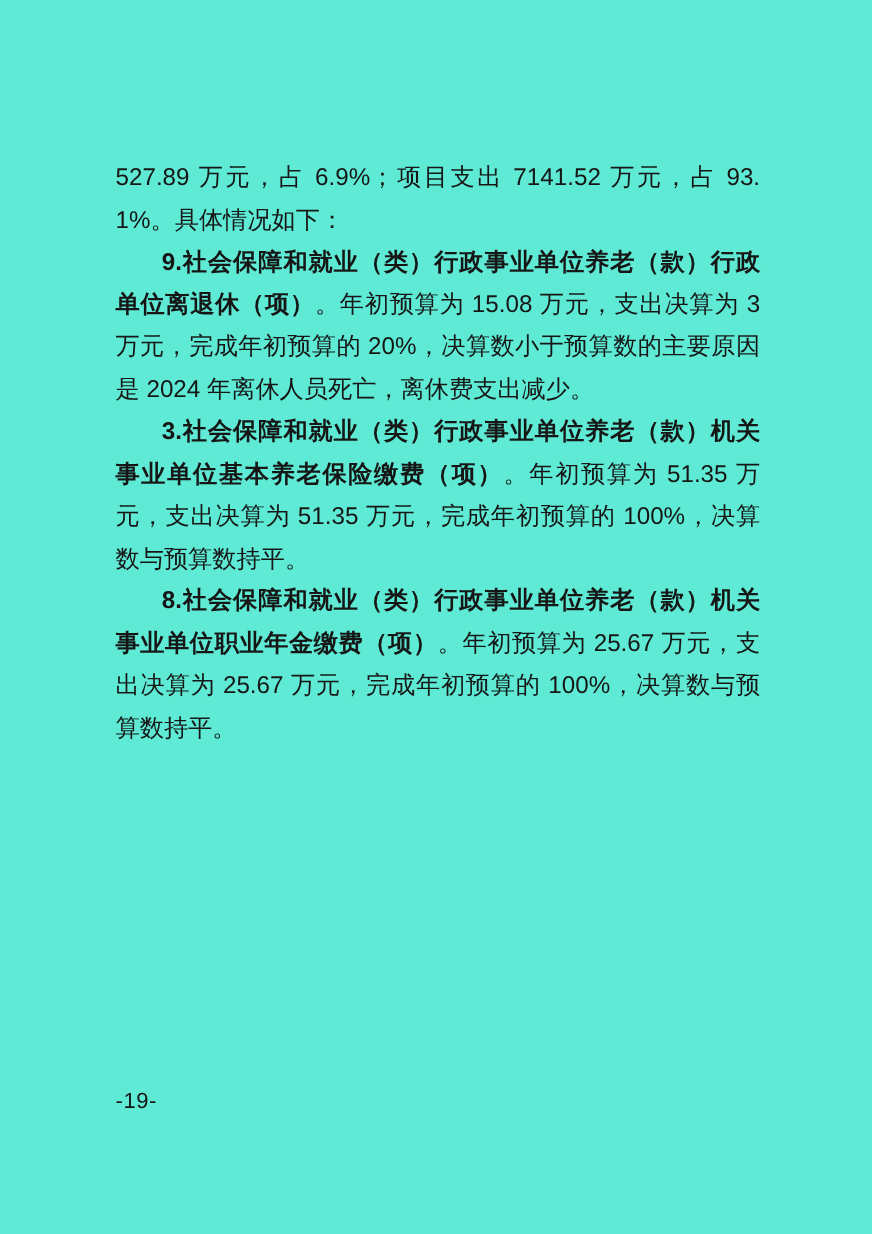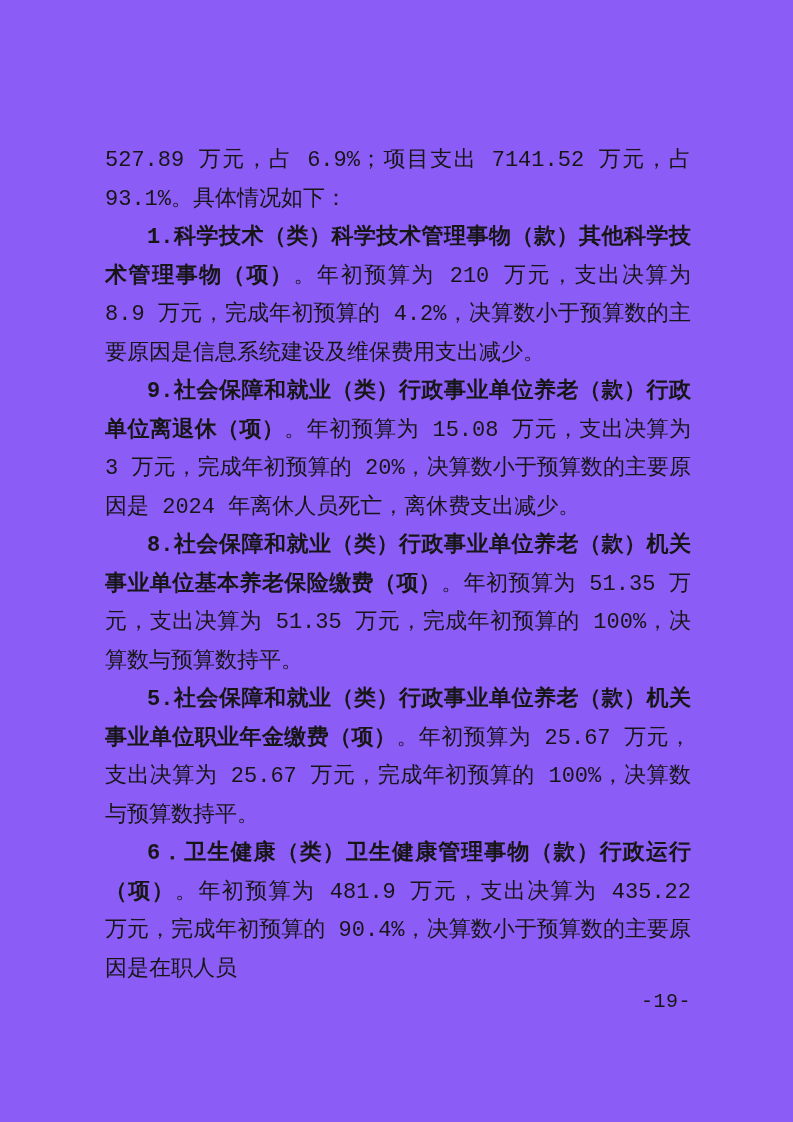--- a/index.html
+++ b/index.html
@@ -4,23 +4,23 @@
   <style>
     html, body {
       margin: 0;
       padding: 0;
       background: #ffffff;
     }
     .page {
       position: relative;
       width: 793px;
       height: 1122px;
-      background: #8b5cf6;
+      background: #5eead4;
       overflow: hidden;
-      font-family: Liberation Mono, monospace;
+      font-family: Liberation Sans, sans-serif;
       color: #161616;
     }
     .content {
       position: absolute;
       left: 105px;
       top: 142px;
       width: 586px;
     }
     .para {
       margin: 0;
@@ -35,41 +35,38 @@
       text-indent: 0;
     }
     .para .lead {
       font-weight: 700;
     }
     .page-number {
       position: absolute;
       top: 990px;
       left: 105px;
       width: 586px;
-      text-align: right;
       font-size: 20px;
       letter-spacing: 0.5px;
       color: #161616;
     }
   </style>
 </head>
 <body>
 
 <div class="page">
   <div class="content">
 
     <p class="para continuation"><span class="lead"></span><span>527.89 万元，占 6.9%；项目支出 7141.52 万元，占 93.1%。具体情况如下：</span></p>
 
-    <p class="para"><span class="lead">1.科学技术（类）科学技术管理事物（款）其他科学技术管理事物（项）</span><span>。年初预算为 210 万元，支出决算为 8.9 万元，完成年初预算的 4.2%，决算数小于预算数的主要原因是信息系统建设及维保费用支出减少。</span></p>
 
     <p class="para"><span class="lead">9.社会保障和就业（类）行政事业单位养老（款）行政单位离退休（项）</span><span>。年初预算为 15.08 万元，支出决算为 3 万元，完成年初预算的 20%，决算数小于预算数的主要原因是 2024 年离休人员死亡，离休费支出减少。</span></p>
 
-    <p class="para"><span class="lead">8.社会保障和就业（类）行政事业单位养老（款）机关事业单位基本养老保险缴费（项）</span><span>。年初预算为 51.35 万元，支出决算为 51.35 万元，完成年初预算的 100%，决算数与预算数持平。</span></p>
+    <p class="para"><span class="lead">3.社会保障和就业（类）行政事业单位养老（款）机关事业单位基本养老保险缴费（项）</span><span>。年初预算为 51.35 万元，支出决算为 51.35 万元，完成年初预算的 100%，决算数与预算数持平。</span></p>
 
-    <p class="para"><span class="lead">5.社会保障和就业（类）行政事业单位养老（款）机关事业单位职业年金缴费（项）</span><span>。年初预算为 25.67 万元，支出决算为 25.67 万元，完成年初预算的 100%，决算数与预算数持平。</span></p>
+    <p class="para"><span class="lead">8.社会保障和就业（类）行政事业单位养老（款）机关事业单位职业年金缴费（项）</span><span>。年初预算为 25.67 万元，支出决算为 25.67 万元，完成年初预算的 100%，决算数与预算数持平。</span></p>
 
 
-    <p class="para"><span class="lead">6．卫生健康（类）卫生健康管理事物（款）行政运行（项）</span><span>。年初预算为 481.9 万元，支出决算为 435.22 万元，完成年初预算的 90.4%，决算数小于预算数的主要原因是在职人员</span></p>
 
   </div>
 
   <div class="page-number">-19-</div>
 </div>
 
 </body></html>

